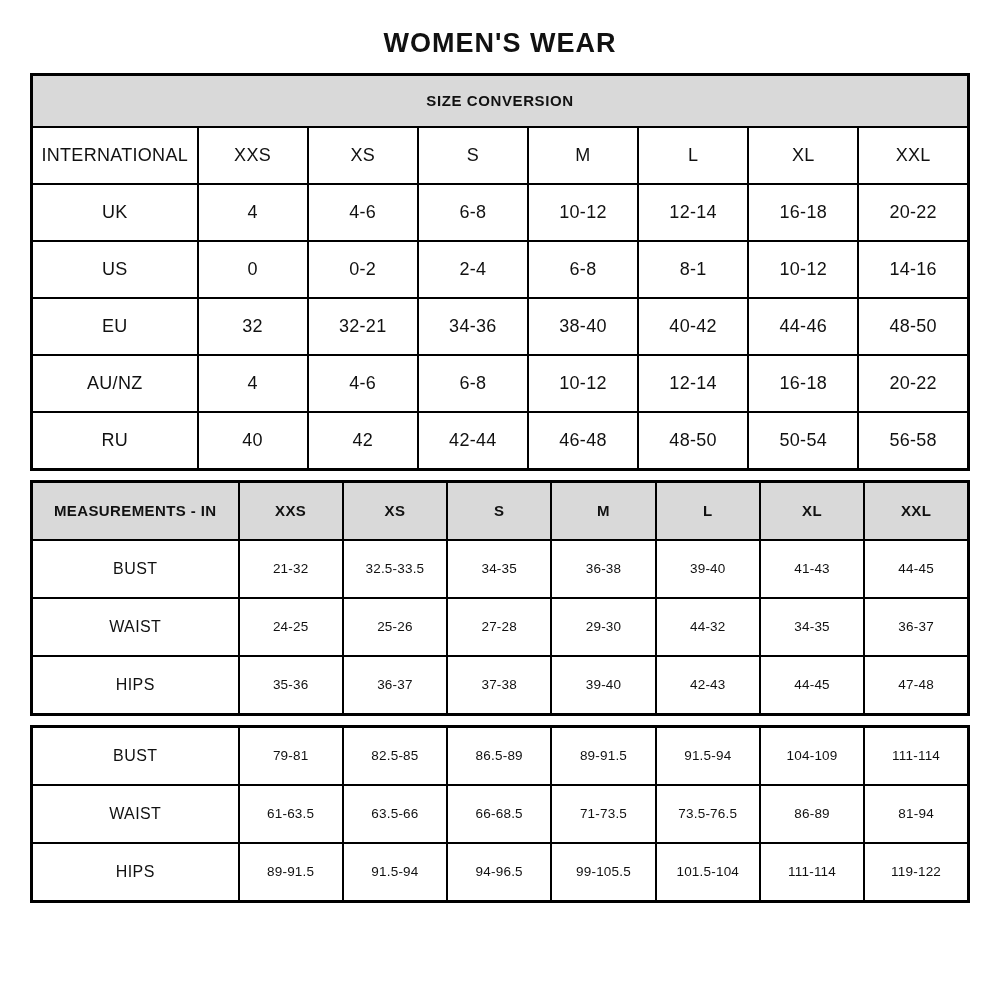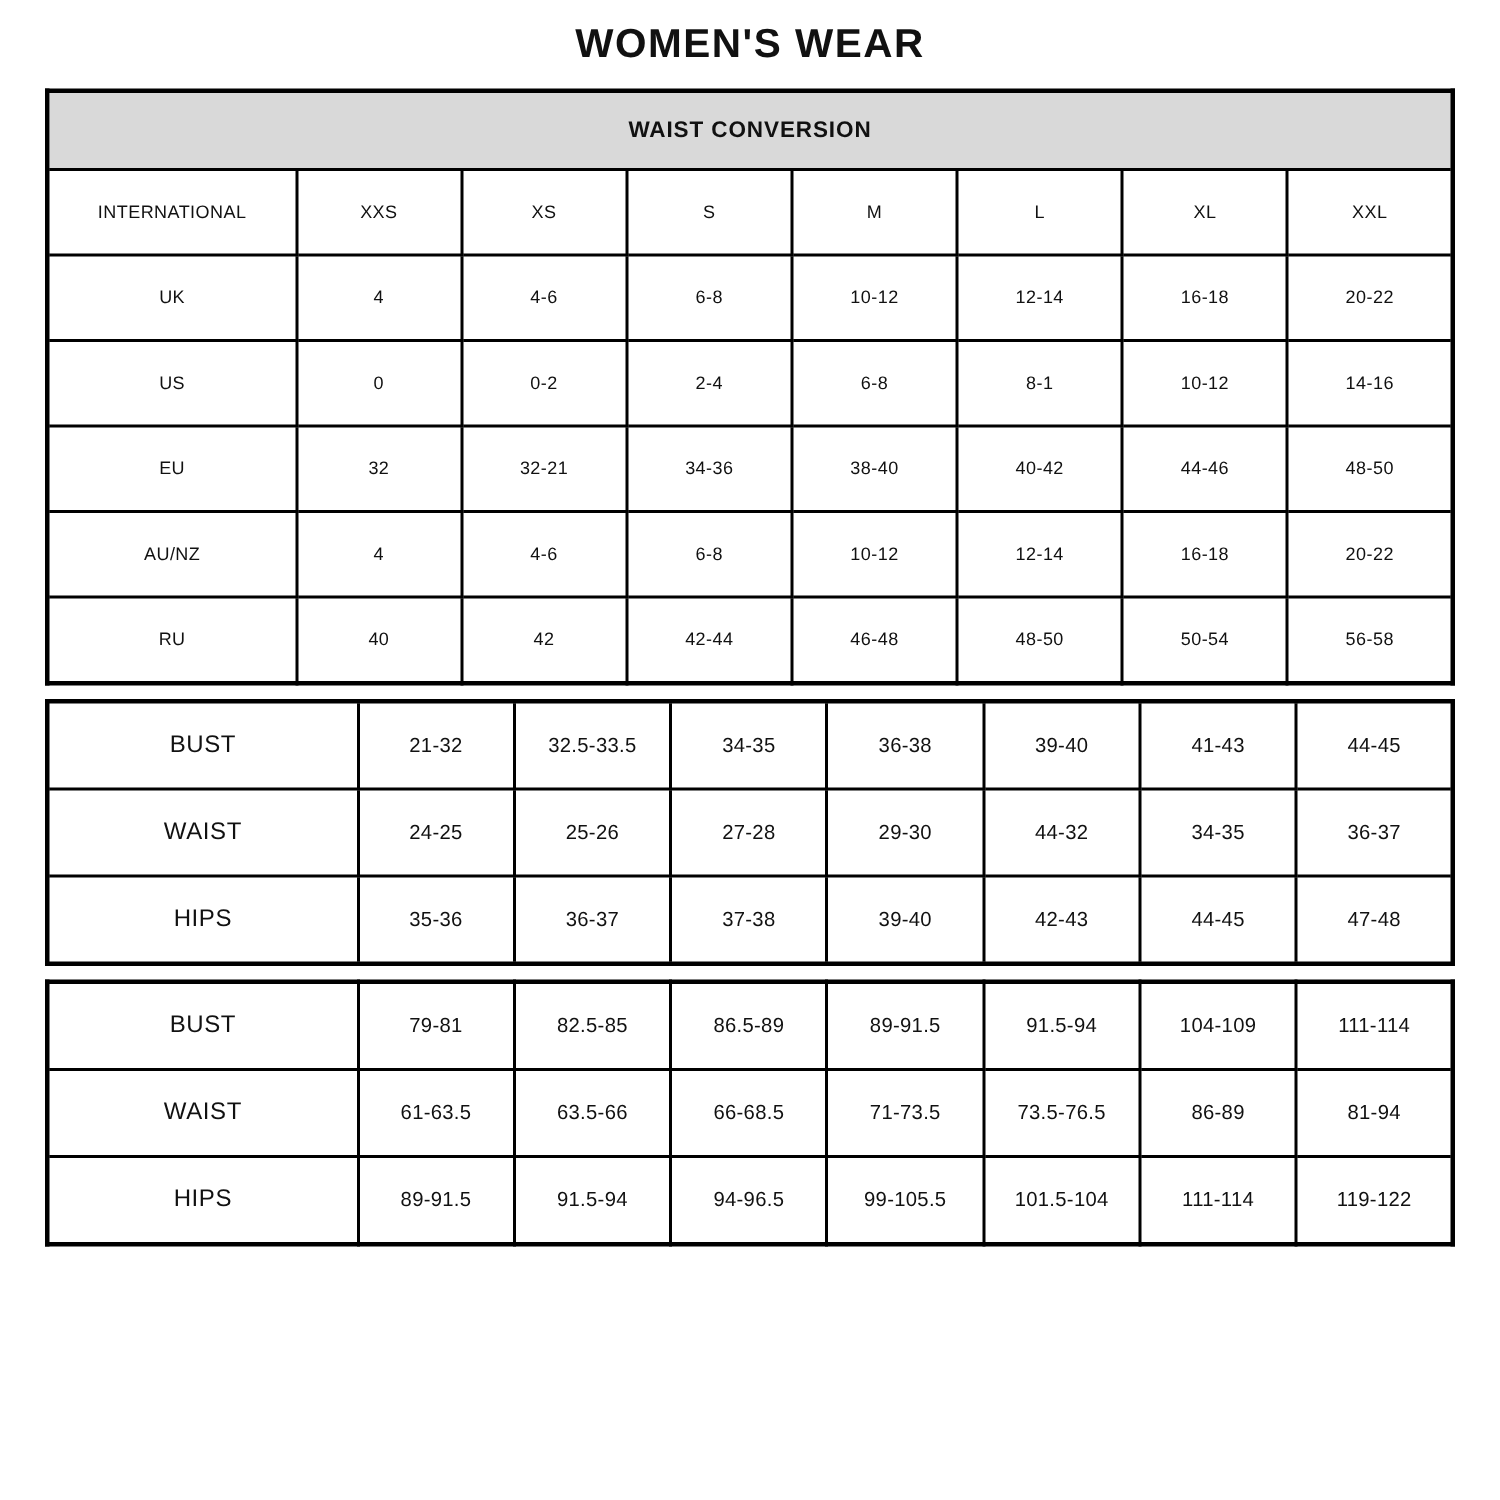--- a/index.html
+++ b/index.html
@@ -5,21 +5,21 @@
   html, body {
     margin: 0;
     padding: 0;
     background: #ffffff;
   }
   .page {
     position: relative;
     width: 1000px;
     height: 1000px;
     box-sizing: border-box;
-    padding-top: 15px;
+    padding-top: 29px;
     background: #ffffff;
     font-family: "Liberation Sans", sans-serif;
     color: #111111;
   }
   .title {
     margin: 0 0 14px 0;
     text-align: center;
     font-size: 27px;
     line-height: 1.1;
     font-weight: bold;
@@ -47,21 +47,21 @@
   
   .band {
     height: 50px;
     background: #d9d9d9;
     font-size: 15px;
     font-weight: bold;
     letter-spacing: 0.6px;
   }
   .t1 td {
     height: 55px;
-    font-size: 12px;
+    font-size: 18px;
     font-weight: normal;
     letter-spacing: 0.3px;
   }
   
   .shead td {
     height: 50px;
     background: #d9d9d9;
     font-size: 15px;
     font-weight: bold;
     letter-spacing: 0.4px;
@@ -93,21 +93,21 @@
         <col>
         <col>
         <col>
         <col>
         <col>
         <col>
         <col>
       </colgroup>
     <tbody>
       <tr>
-        <th class="band" colspan="8">WAIST CONVERSION</th>
+        <th class="band" colspan="8">SIZE CONVERSION</th>
       </tr>
       <tr>
         <td>INTERNATIONAL</td>
         <td>XXS</td>
         <td>XS</td>
         <td>S</td>
         <td>M</td>
         <td>L</td>
         <td>XL</td>
         <td>XXL</td>
@@ -170,20 +170,30 @@
         <col class="lab2">
         <col>
         <col>
         <col>
         <col>
         <col>
         <col>
         <col>
       </colgroup>
     <tbody>
+      <tr class="shead">
+        <td>MEASUREMENTS - IN</td>
+        <td>XXS</td>
+        <td>XS</td>
+        <td>S</td>
+        <td>M</td>
+        <td>L</td>
+        <td>XL</td>
+        <td>XXL</td>
+      </tr>
       <tr>
         <td class="rl">BUST</td>
         <td class="val">21-32</td>
         <td class="val">32.5-33.5</td>
         <td class="val">34-35</td>
         <td class="val">36-38</td>
         <td class="val">39-40</td>
         <td class="val">41-43</td>
         <td class="val">44-45</td>
       </tr>

